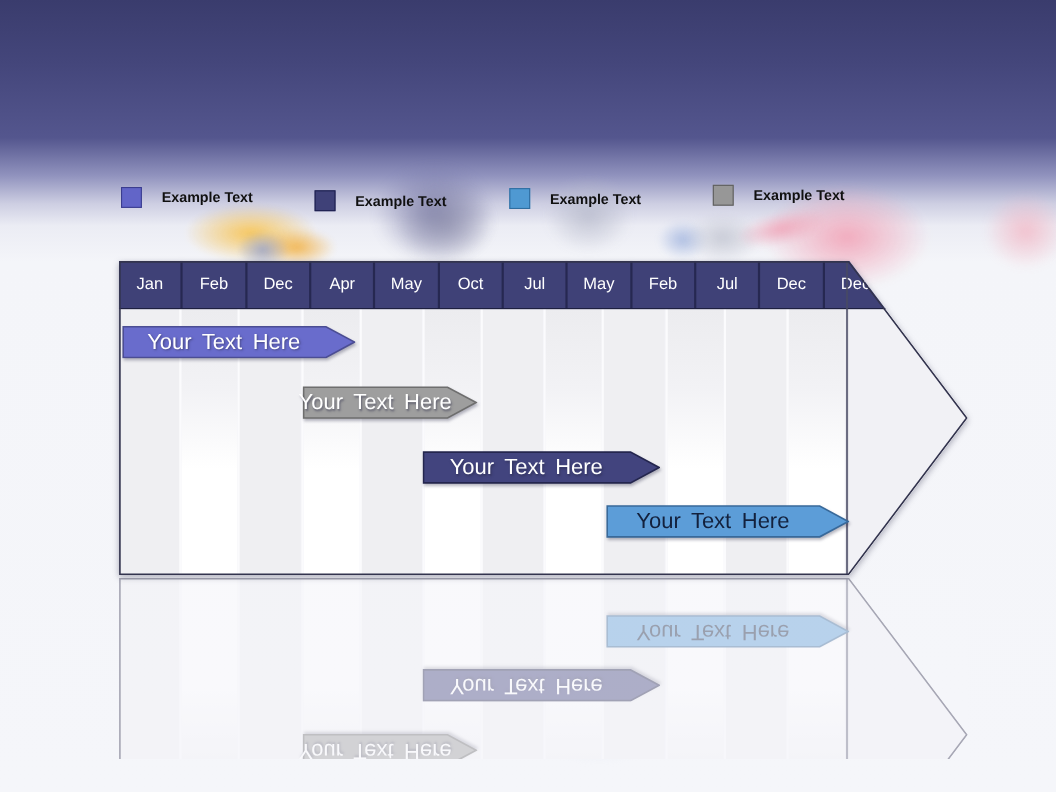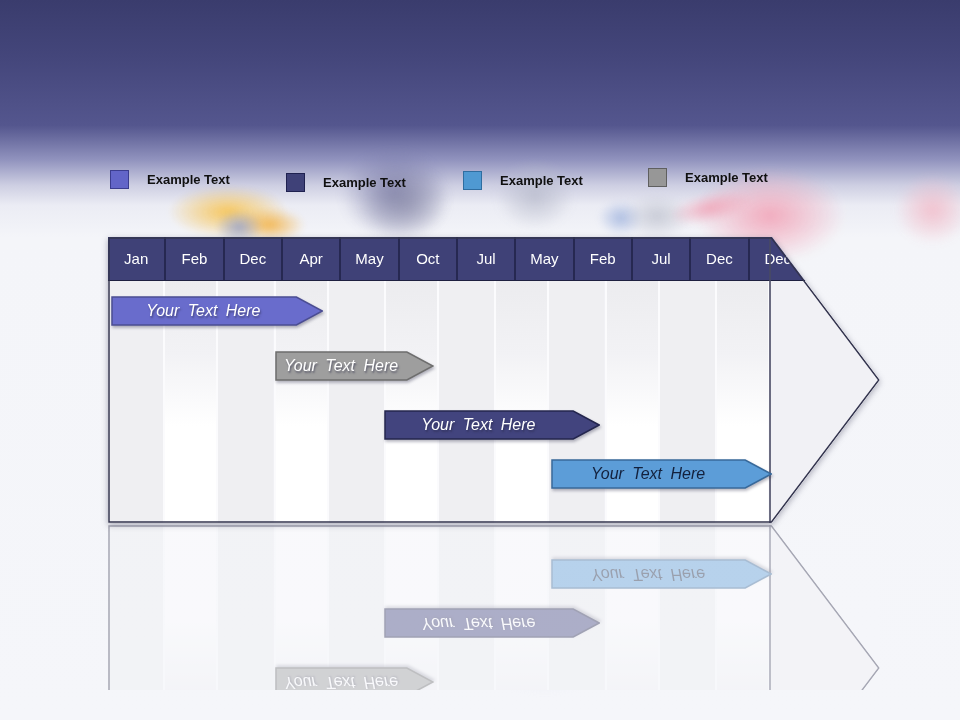--- a/index.html
+++ b/index.html
@@ -43,21 +43,21 @@
     border-left:2px solid #FBFBFD;border-right:2px solid #FBFBFD;}
   .tl-header{position:absolute;left:0;top:0;width:700px;height:44px;background:#3F4177;
     display:flex;border-bottom:1px solid #1E2040;box-sizing:border-box;}
   .tl-month{width:73px;height:100%;box-sizing:border-box;border-right:2px solid #262851;
     color:#FFFFFF;font-size:15px;display:flex;align-items:center;justify-content:center;}
   .tl-vline{position:absolute;left:661px;top:0;bottom:0;width:1.5px;background:#494A63;opacity:.8;}
   .tl-outline{position:absolute;left:0;top:0;pointer-events:none;}
   .tl-bar{position:absolute;}
   .tl-bar svg{position:absolute;left:0;top:0;filter:drop-shadow(1px 2px 1.5px rgba(40,40,70,.35));}
   .bar-label{position:absolute;left:0;right:27px;top:0;bottom:0;display:flex;align-items:center;
-    justify-content:center;font-size:16px;word-spacing:4px;white-space:nowrap;font-style:italic;}
+    justify-content:center;font-size:20px;word-spacing:4px;white-space:nowrap;}
   .bar-label.shadowed{text-shadow:1px 1.5px 2px rgba(40,40,70,.55);}
 
   .timeline-reflection{position:absolute;left:108px;top:525px;width:772px;height:165px;overflow:hidden;z-index:1;}
   .timeline-reflection .refl-clone{position:absolute;left:0;top:0;width:772px;height:286px;
     transform:scaleY(-1);opacity:.4;filter:none;}
   .refl-fade{position:absolute;inset:0;
     background:linear-gradient(180deg,rgba(245,246,250,.72) 0%,rgba(245,246,250,.95) 45%,#F5F6FA 75%);}
 </style>
 </head>
 <body>

